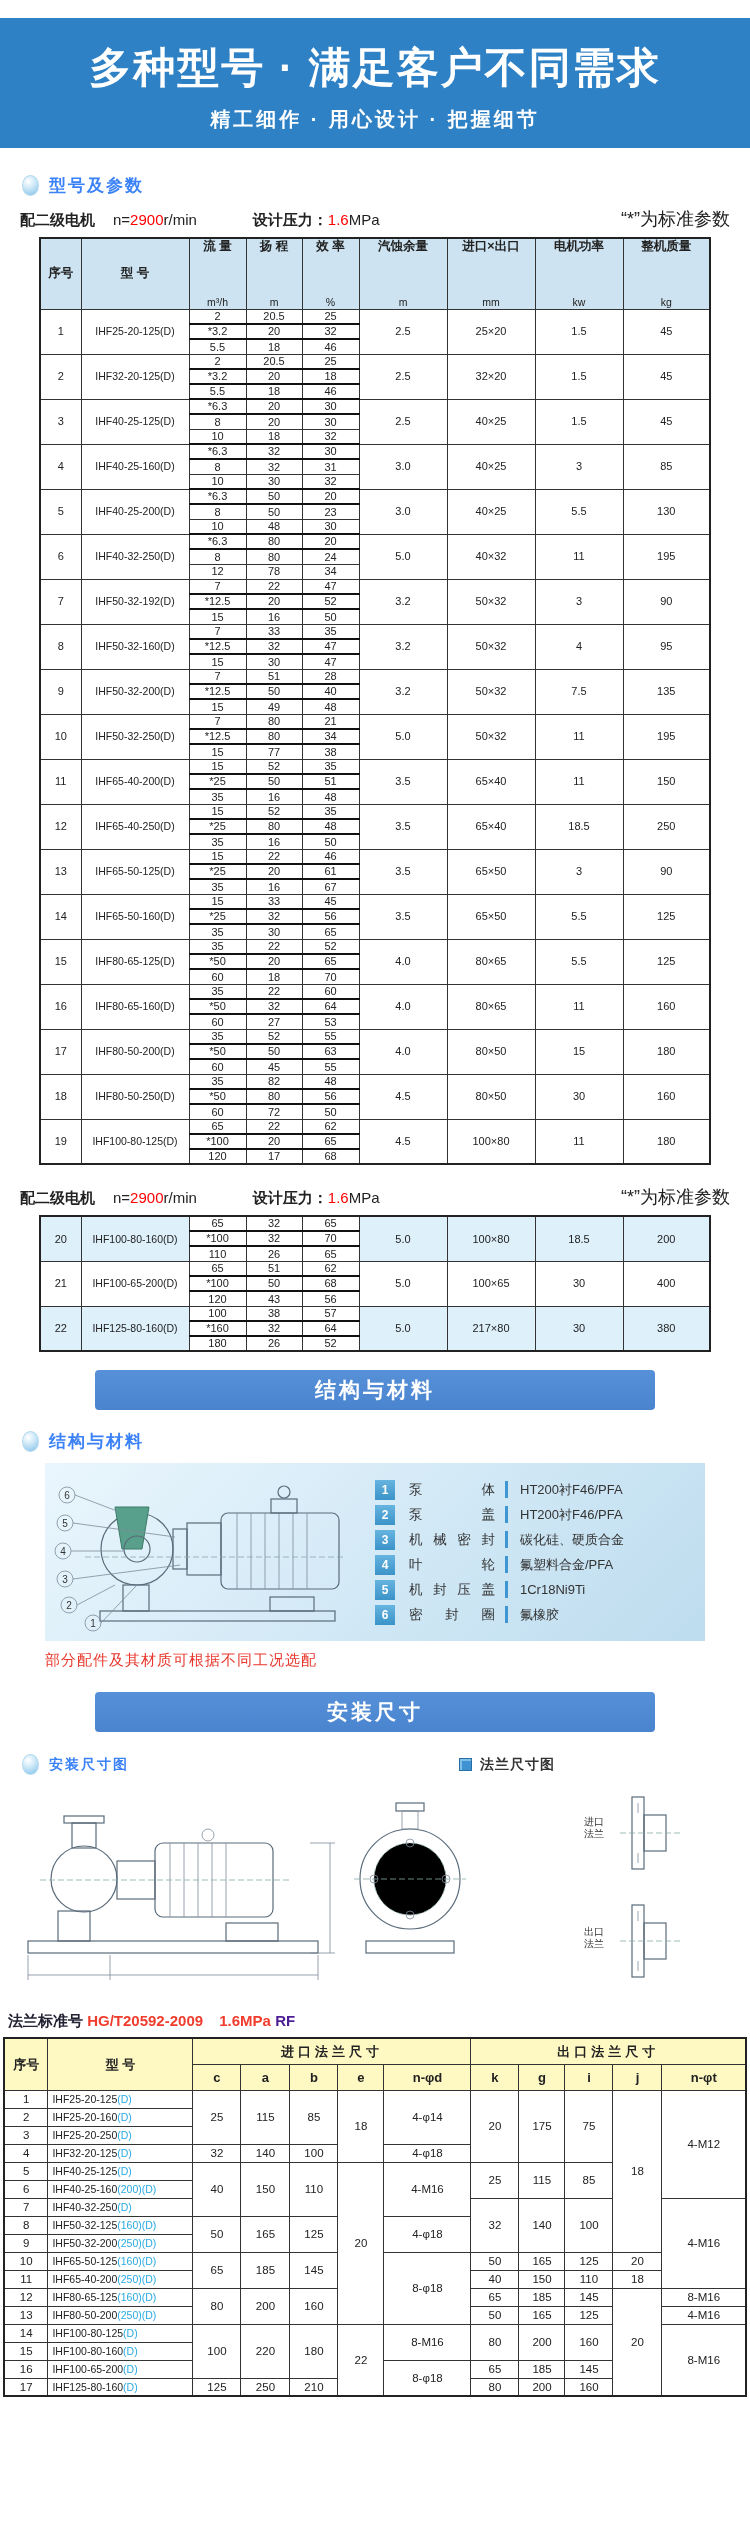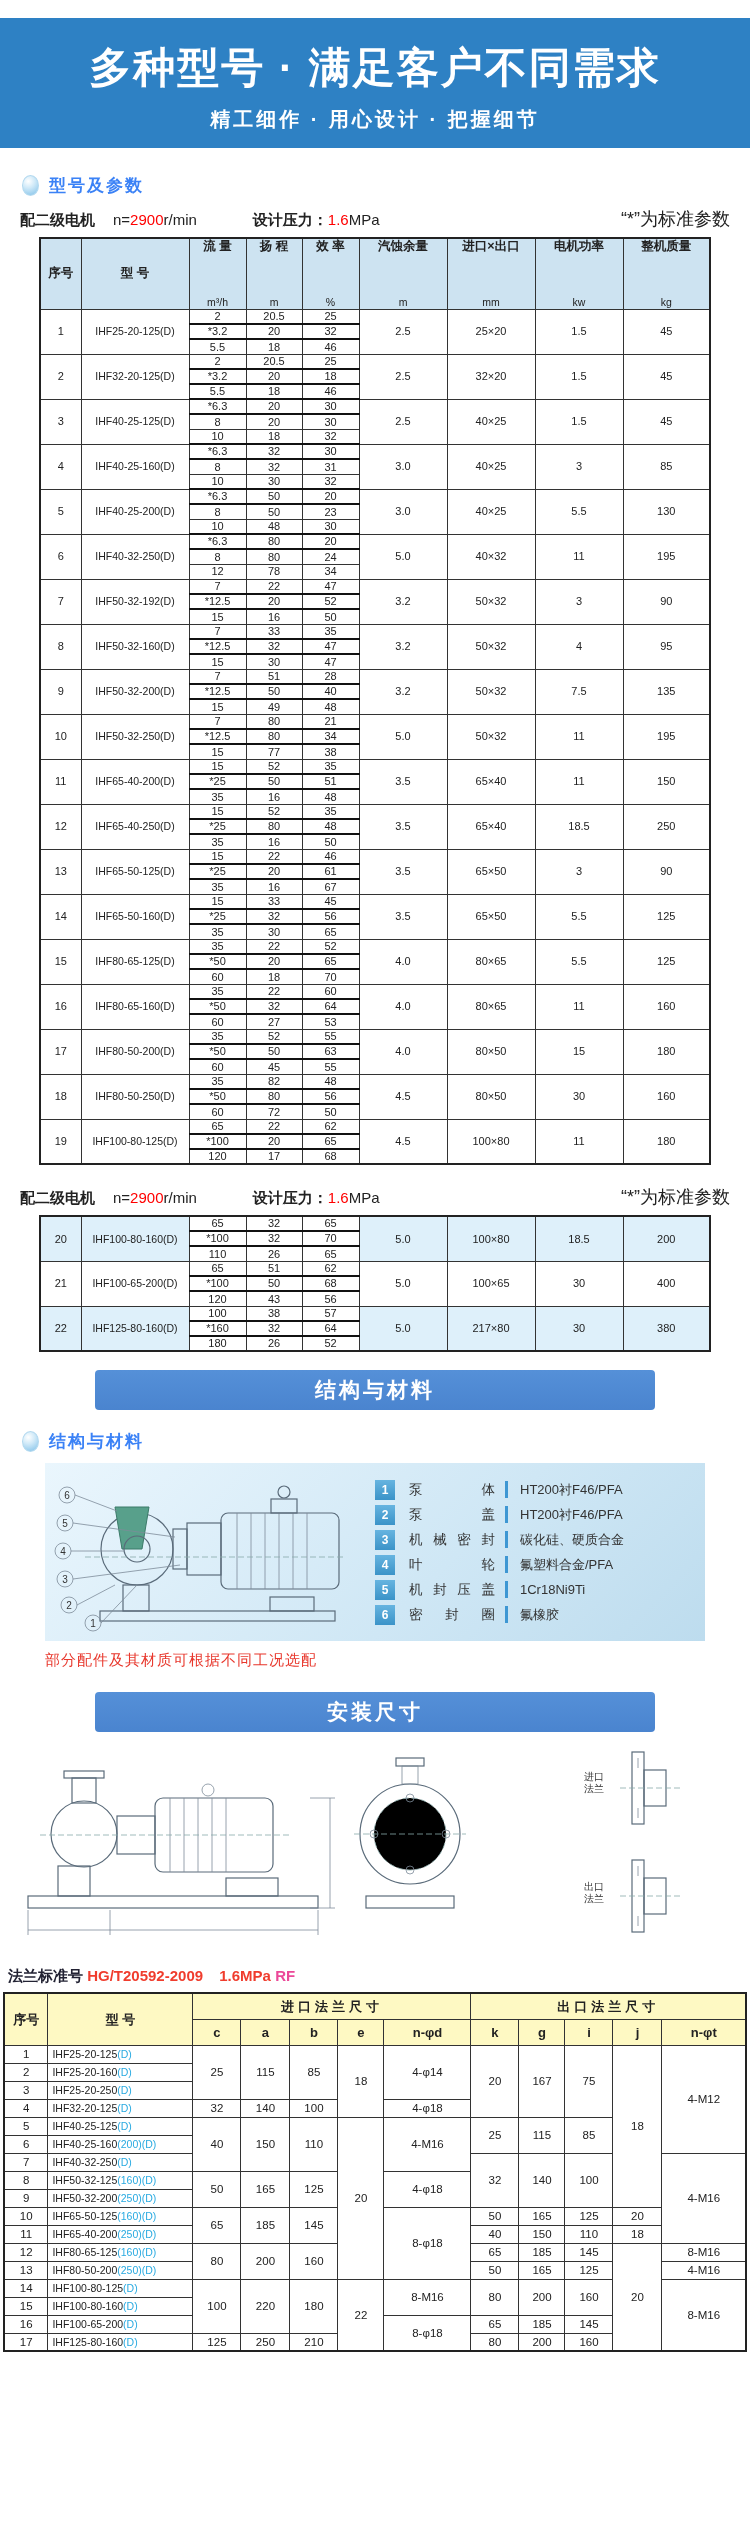--- a/index.html
+++ b/index.html
@@ -68,21 +68,21 @@
   .diagrams svg { display: block; }
   .dwg { stroke: #5a6b7a; fill: none; stroke-width: 1.2; }
   .dwg-thin { stroke: #7d8c99; fill: none; stroke-width: 0.8; }
   .dash { stroke: #8aa; stroke-width: 0.8; stroke-dasharray: 6 3; }
   .flg-label { font-size: 10px; fill: #333; }
 
   
   .flange-std { margin: 14px 0 6px 8px; font-size: 15px; }
   .flange-std .lbl { color: #223; font-weight: bold; }
   .flange-std .red { color: #f03c2d; font-weight: bold; }
-  .flange-std .rf { color: #ec4899; font-weight: bold; }
+  .flange-std .rf { color: #4c1d95; font-weight: bold; }
 
   
   table.flange { border-collapse: collapse; table-layout: fixed; width: 742px; margin: 0 auto; border: 2px solid #222; }
   table.flange th, table.flange td { border: 1px solid #333; text-align: center; vertical-align: middle; }
   table.flange thead th { background: #fef9c3; font-size: 13px; font-weight: bold; height: 26px; letter-spacing: 4px; }
   table.flange thead tr.sub th { letter-spacing: 0; font-size: 13px; }
   table.flange td { font-size: 11.5px; height: 18px; line-height: 15px; padding: 0 1px; }
   table.flange td.fmodel { text-align: left; padding-left: 4px; font-size: 10.5px; white-space: nowrap; }
   .suffix { color: #29aae1; }
   .page-bottom-pad { height: 36px; }
@@ -756,20 +756,30 @@
           <span class="mat-bar"></span>
           <span class="mat-val">氟橡胶</span>
         </div>
       </div>
   </div>
 
   <div class="red-note">部分配件及其材质可根据不同工况选配</div>
 
   <div class="blue-banner" style="margin-top:22px">安装尺寸</div>
 
+  <div class="install-titles">
+    <div class="sec-title" style="margin:0">
+      <span class="egg"></span>
+      <span class="txt" style="font-size:14px">安装尺寸图</span>
+    </div>
+    <div class="t2">
+      <span class="cube"></span>
+      <span class="txt2">法兰尺寸图</span>
+    </div>
+  </div>
 
   <div class="diagrams">
     <svg width="470" height="215" viewBox="0 0 470 215">
 
       <rect x="18" y="158" width="290" height="12" class="dwg"></rect>
       <rect x="48" y="128" width="32" height="30" class="dwg"></rect>
       <rect x="216" y="140" width="52" height="18" class="dwg"></rect>
       <circle cx="74" cy="96" r="33" class="dwg"></circle>
       <rect x="62" y="40" width="24" height="25" class="dwg"></rect>
       <rect x="54" y="33" width="40" height="7" class="dwg"></rect>
@@ -870,21 +880,21 @@
     <tbody id="flange-body">
         <tr>
           <td>1</td>
           <td class="fmodel"><span>IHF25-20-125</span><span class="suffix">(D)</span></td>
           <td rowspan="3">25</td>
           <td rowspan="3">115</td>
           <td rowspan="3">85</td>
           <td rowspan="4">18</td>
           <td rowspan="3">4-φ14</td>
           <td rowspan="4">20</td>
-          <td rowspan="4">167</td>
+          <td rowspan="4">175</td>
           <td rowspan="4">75</td>
           <td rowspan="9">18</td>
           <td rowspan="6">4-M12</td>
         </tr>
         <tr>
           <td>2</td>
           <td class="fmodel"><span>IHF25-20-160</span><span class="suffix">(D)</span></td>
         </tr>
         <tr>
           <td>3</td>

